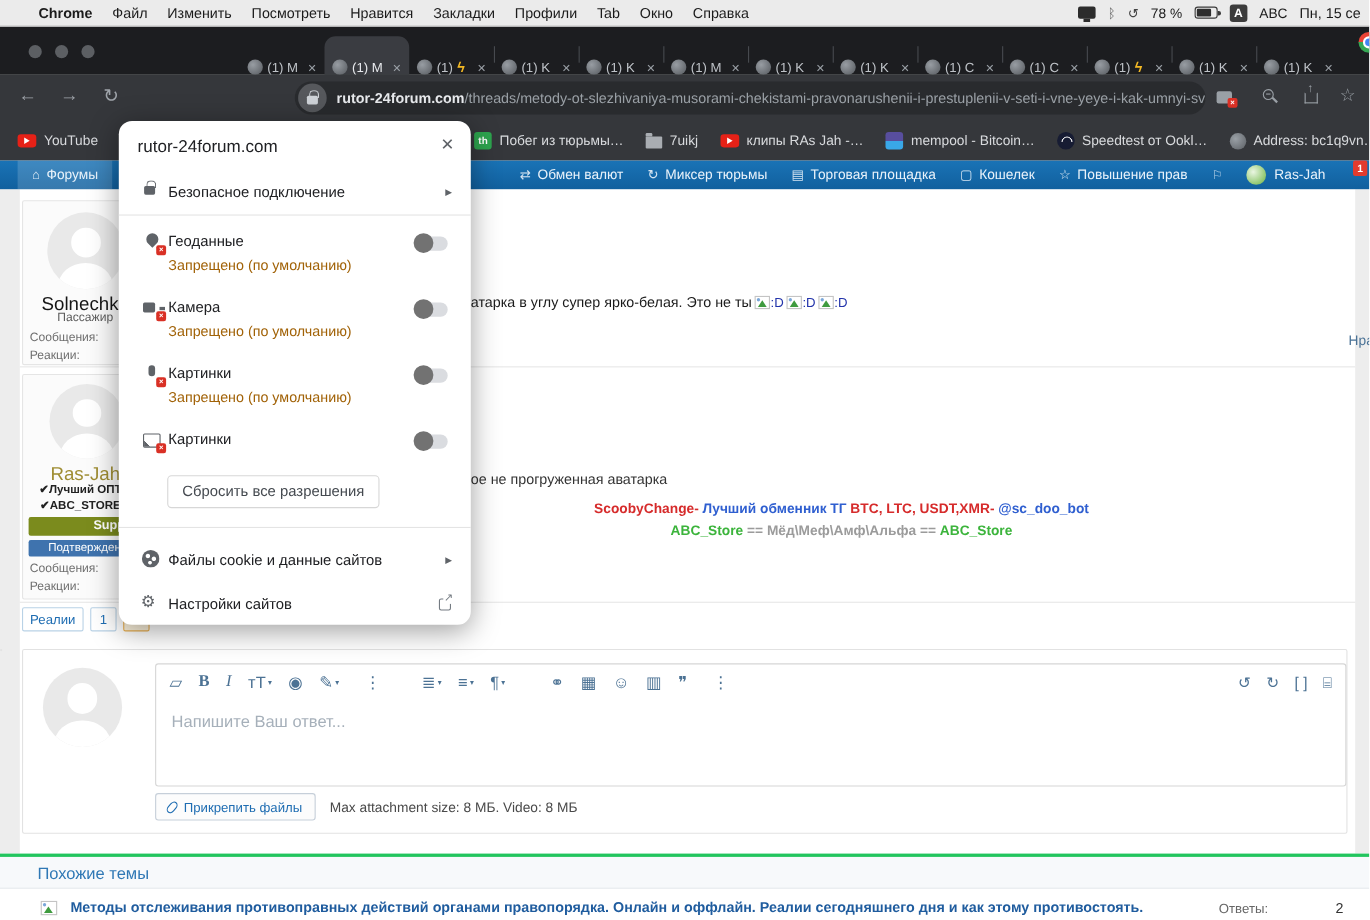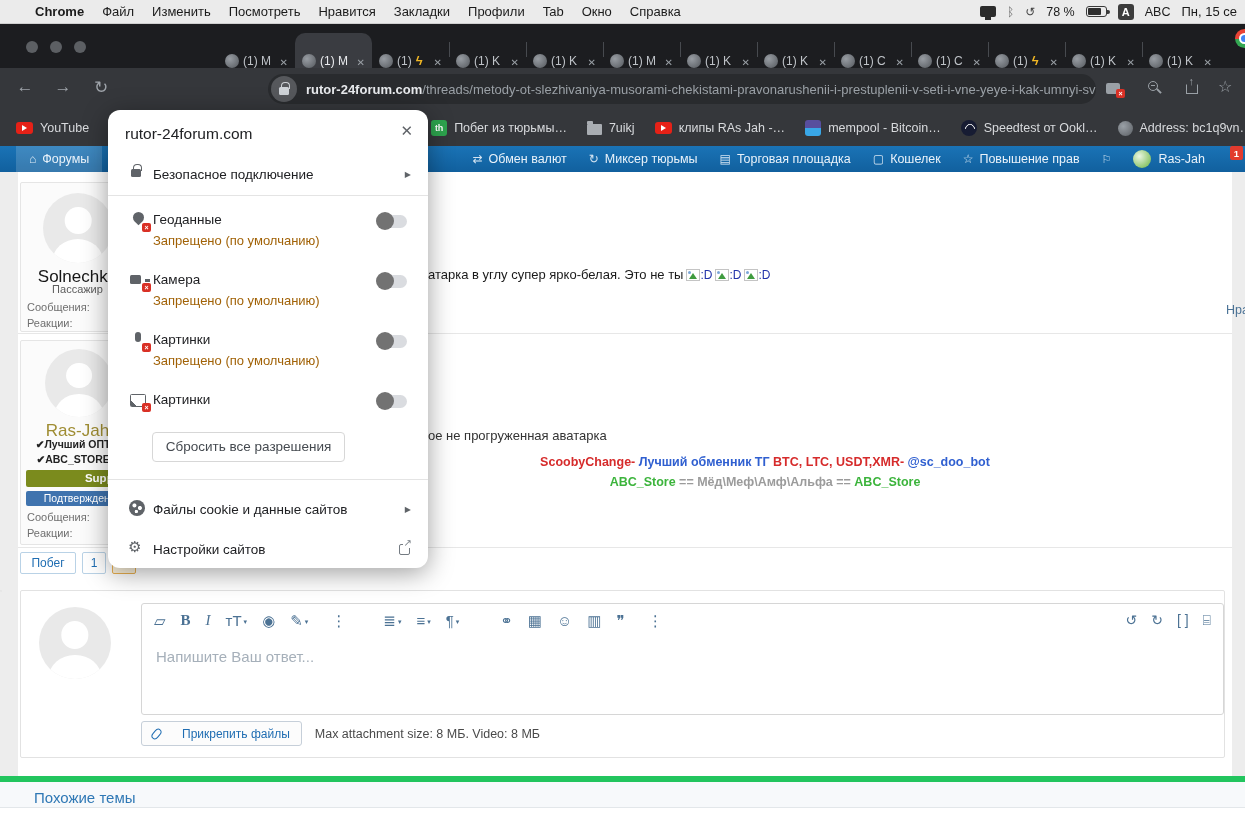--- a/index.html
+++ b/index.html
@@ -112,26 +112,26 @@
 .reply{position:absolute;left:20px;top:590px;width:1205px;height:168px;background:#fff;border:1px solid #e2e2e2;border-radius:2px}
 .edbox{position:absolute;left:120px;top:12px;width:1083px;height:112px;border:1px solid #d6d6d6;border-radius:3px;background:#fff}
 .edbar{position:absolute;left:0;top:0;right:0;height:32px;display:flex;align-items:center;padding:0 12px}
 .ti{color:#4c7294;font-size:15px;display:inline-flex;align-items:baseline;margin-right:15px;line-height:1}
 .ti .caret{font-size:7px;margin-left:2px;transform:translateY(-2px)}
 .ti.b{font-weight:bold;font-family:"Liberation Serif",serif}
 .ti.i{font-style:italic;font-family:"Liberation Serif",serif}
 .edright{position:absolute;right:12px;top:8px;display:flex;gap:14px;color:#4c7294;font-size:14px}
 .placeholder{position:absolute;left:14px;top:44px;color:#a6b0ba;font-size:15px}
 .attachrow{position:absolute;left:120px;top:130px;display:flex;align-items:center;gap:13px}
-.attachbtn{display:flex;align-items:center;gap:22px;height:25px;padding:0 11px;border:1px solid #c6cfd9;border-radius:3px;background:#fcfcfc;color:#1f6db2;font-size:12px}
+.attachbtn{display:flex;align-items:center;gap:7px;height:25px;padding:0 11px;border:1px solid #c6cfd9;border-radius:3px;background:#fcfcfc;color:#1f6db2;font-size:12px}
 .clip{width:7px;height:12px;border:1.5px solid #1f6db2;border-radius:4px/5px;transform:rotate(40deg)}
 .attachinfo{font-size:12.5px;color:#4a4a4a}
 
 
-.simband{position:absolute;left:0;top:776px;width:100%;height:32px;background:#f7f9fb;border-top:6px solid #22c55e;border-bottom:1px solid #e3e7ea}
+.simband{position:absolute;left:0;top:776px;width:100%;height:32px;background:#f7f9fb;border-top:3px solid #22c55e;border-bottom:1px solid #e3e7ea}
 .simtitle{position:absolute;left:34px;top:7px;font-size:15px;color:#2f78b5}
 .simrow{position:absolute;left:0;top:808px;width:100%;height:28px;background:#fff}
 .simlink{position:absolute;left:64px;top:9px;font-size:13px;font-weight:bold;color:#1f5c9e;white-space:nowrap}
 .simreplies{position:absolute;left:1108px;top:11px;font-size:12px;color:#666}
 .simcount{position:absolute;left:1214px;top:10px;font-size:13px;color:#333}
 
 
 .popup{position:absolute;left:108px;top:110px;width:320px;height:458px;background:#fff;border-radius:12px;box-shadow:0 5px 26px rgba(0,0,0,.38);z-index:60;color:#202124}
 .popup-title{position:absolute;left:17px;top:15px;font-size:15.5px;color:#202124}
 .popup-close{position:absolute;right:15px;top:12px;font-size:15px;color:#5f6368}
@@ -393,21 +393,21 @@
         </div>
     </div>
 
     <div class="ptext" style="left:428px;top:256px;color:#333">ое не прогруженная аватарка</div>
     <div class="sig" style="top:280px">
       <div id="sig1"><span style="color: rgb(214, 43, 43);">ScoobyChange-</span><span style="color: rgb(47, 95, 208);"> Лучший обменник ТГ </span><span style="color: rgb(214, 43, 43);">BTC, LTC, USDT,XMR-</span><span style="color: rgb(47, 95, 208);"> @sc_doo_bot</span></div>
       <div id="sig2"><span style="color: rgb(60, 180, 60);">ABC_Store</span><span style="color: rgb(155, 155, 155);"> == Мёд\Меф\Амф\Альфа == </span><span style="color: rgb(60, 180, 60);">ABC_Store</span></div>
     </div>
     <div class="pdivider" style="left:18px;top:375px;width:1214px"></div>
 
-    <div class="pgbtn" style="left:20px;top:380px;width:56px">Побег</div>
+    <div class="pgbtn" style="left:20px;top:380px;width:56px">Реалии</div>
     <div class="pgbtn" style="left:82px;top:380px;width:24px">1</div>
     <div class="pgbtn cur" style="left:112px;top:380px;width:24px">2</div>
 
     <div class="reply" style="left:0;top:418px;position:absolute;width:0;height:0"></div>
   </div>
 
   <div class="reply">
     <div class="avatar" style="position:absolute;left:18px;top:16px;width:72px;height:72px"></div>
     <div class="edbox">
       <div class="edbar" id="ed-left">
@@ -441,20 +441,26 @@
         <span class="clip"></span>
         <span>Прикрепить файлы</span>
       </span>
       <span class="attachinfo">Max attachment size: 8 МБ. Video: 8 МБ</span>
     </div>
   </div>
 
   <div class="simband">
     <span class="simtitle">Похожие темы</span>
   </div>
+  <div class="simrow">
+    <span class="broken" style="position:absolute;left:34px;top:11px;width:15px;height:13px"></span>
+    <span class="simlink">Методы отслеживания противоправных действий органами правопорядка. Онлайн и оффлайн. Реалии сегодняшнего дня и как этому противостоять.</span>
+    <span class="simreplies">Ответы:</span>
+    <span class="simcount">2</span>
+  </div>
 
   <div class="popup">
     <div class="popup-title">rutor-24forum.com</div>
     <div class="popup-close">✕</div>
     <div class="secure-row">
       <span class="lock-g"></span>
       <span class="row-label" style="top:11px">Безопасное подключение</span>
       <span class="chev" style="top:14px">▶</span>
     </div>
     <div class="perm-list" id="perm-list">

